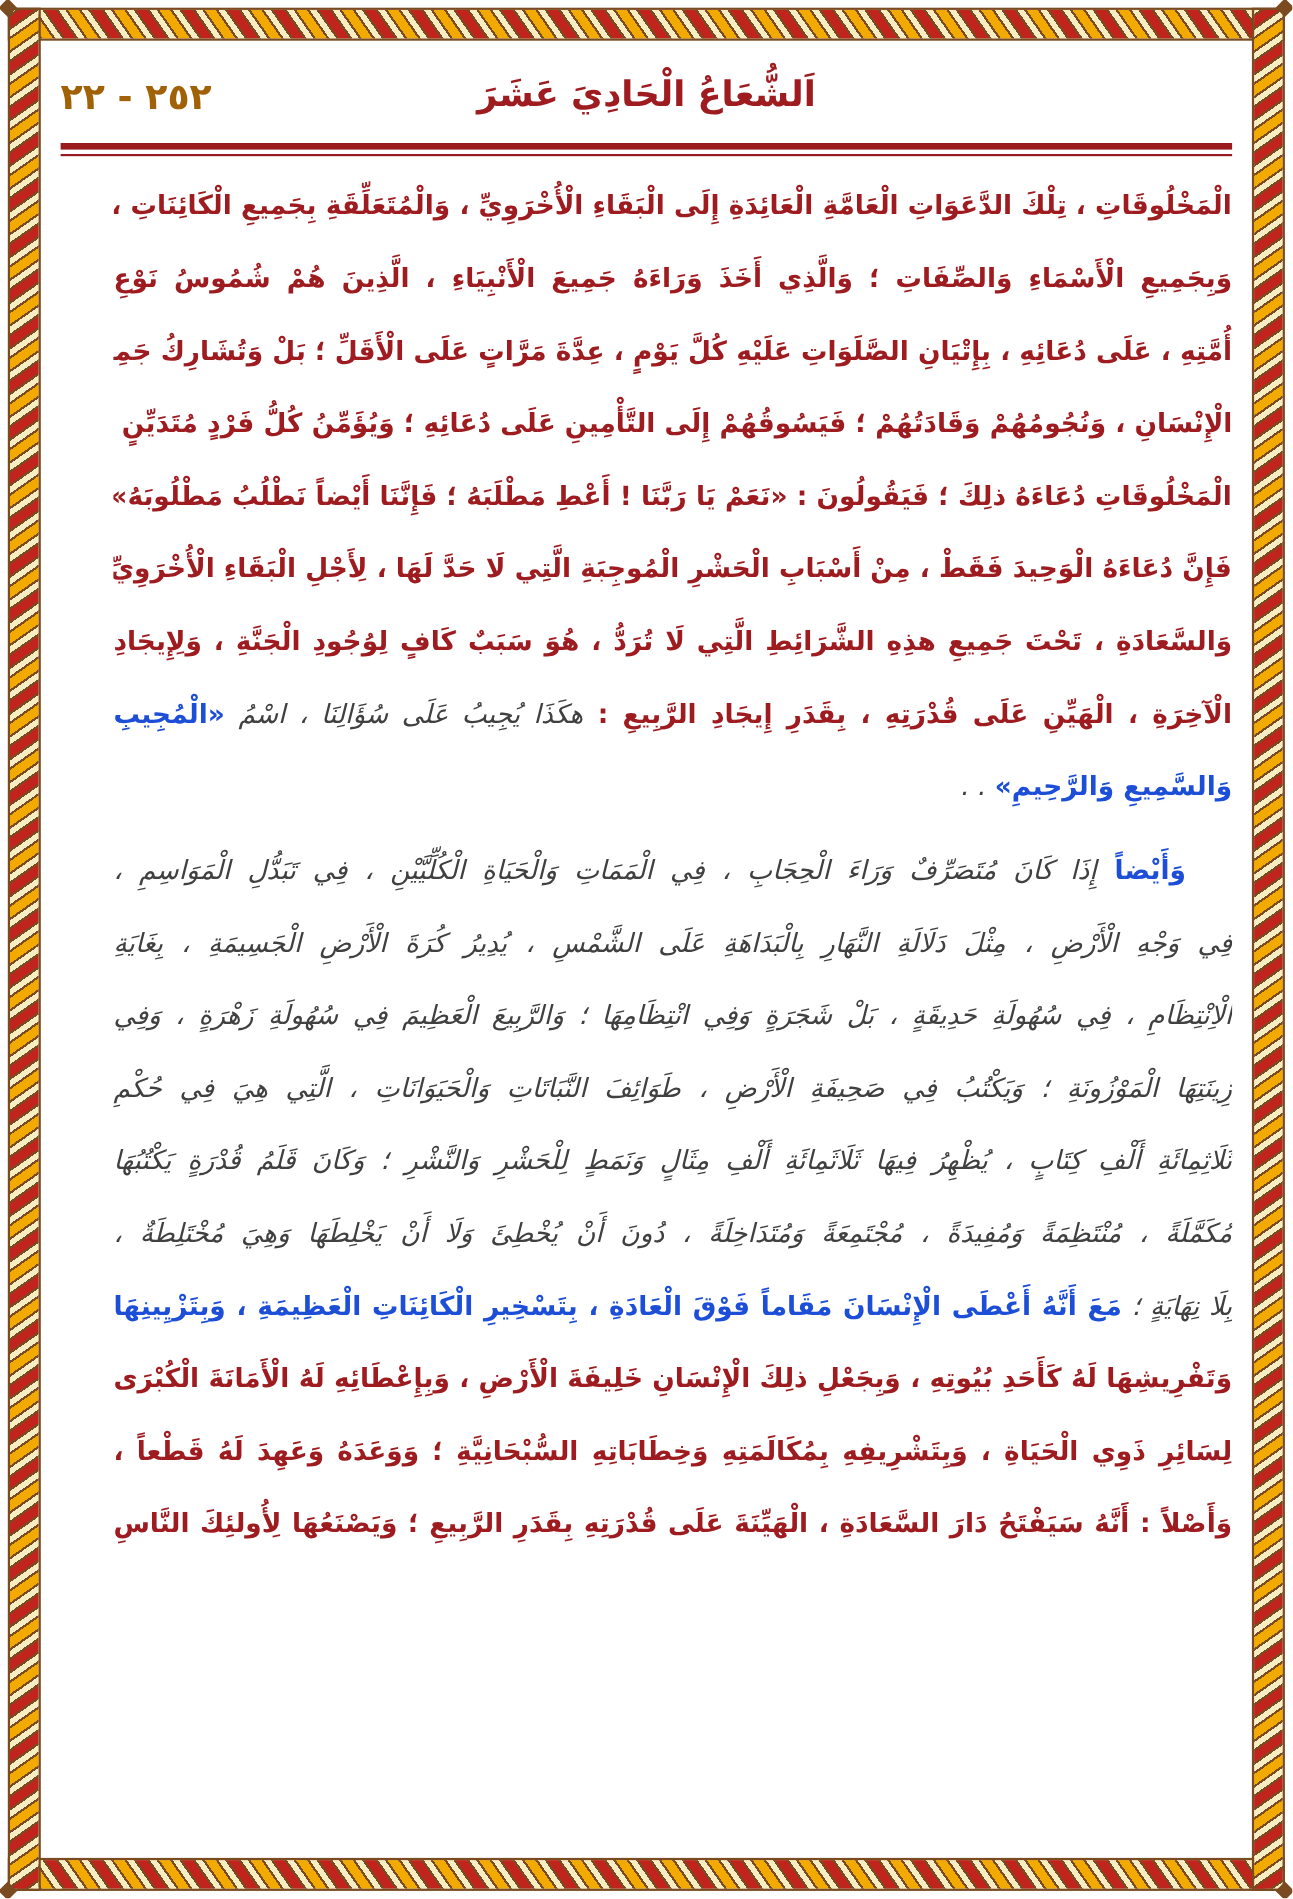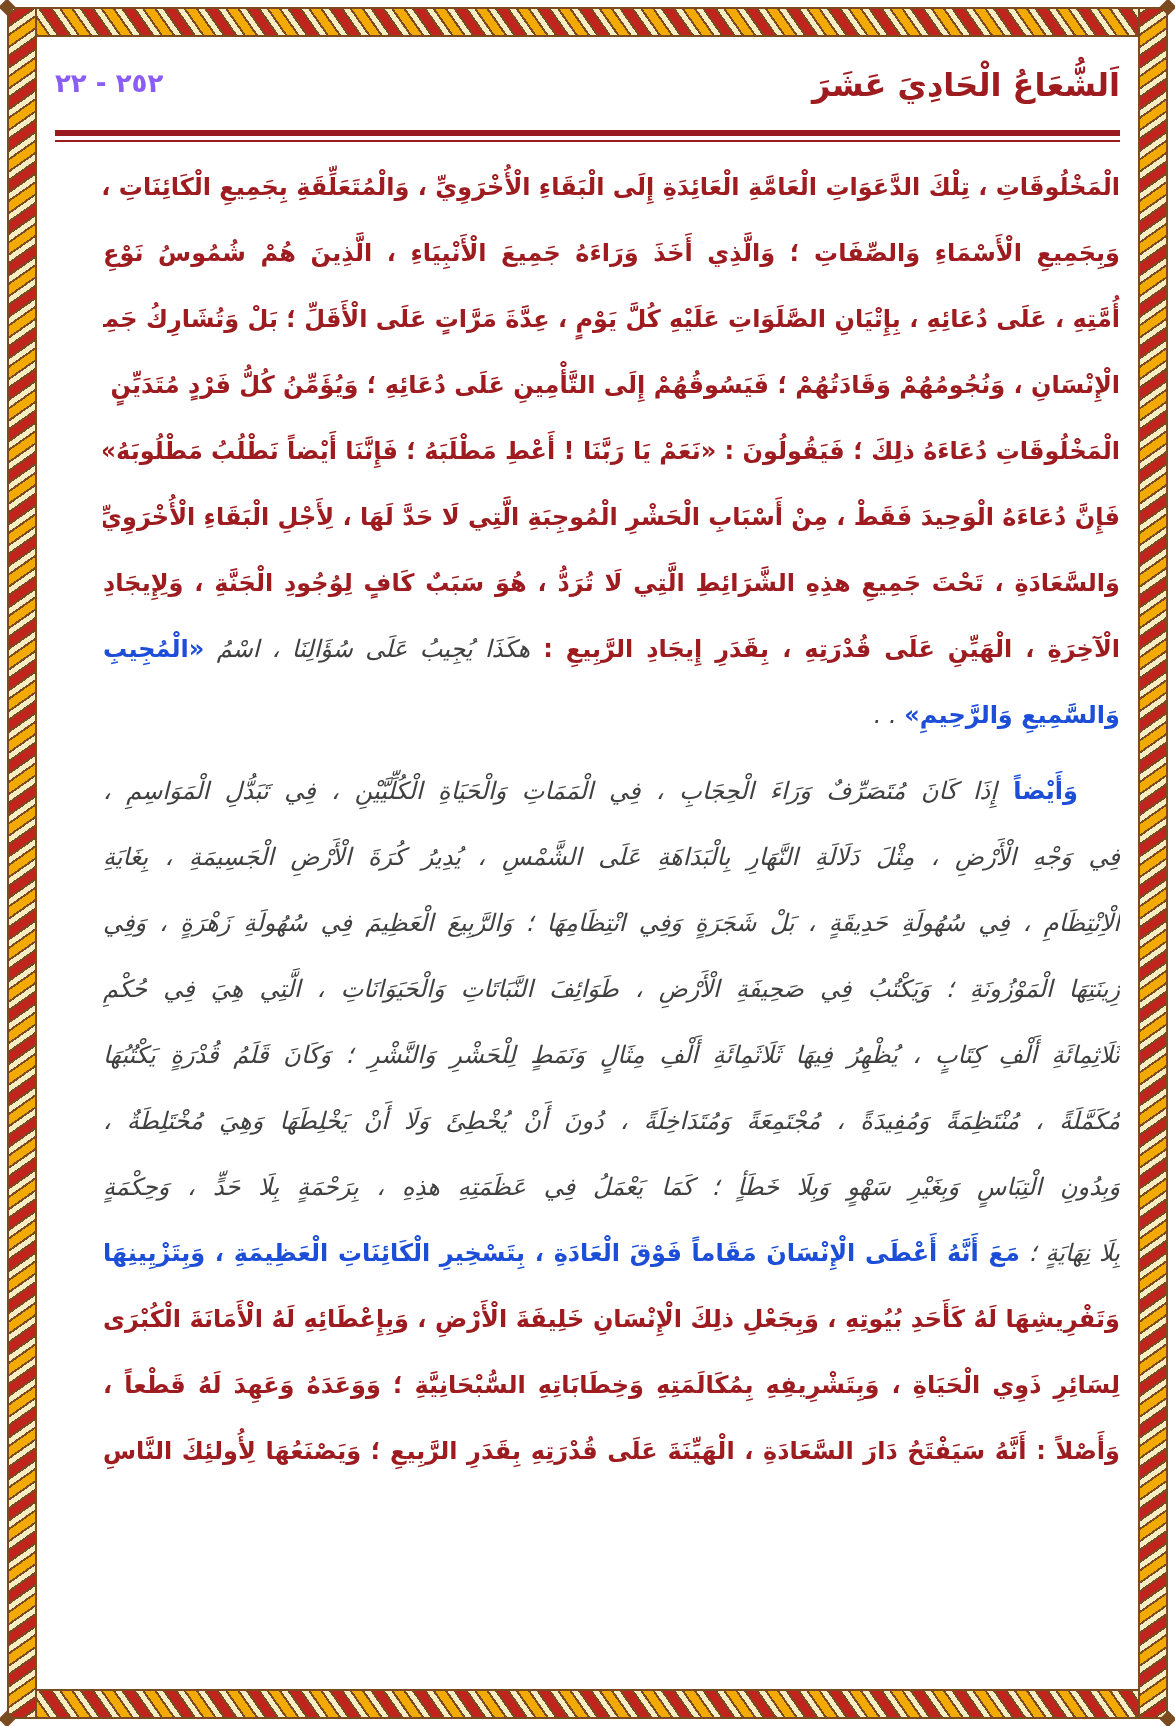--- a/index.html
+++ b/index.html
@@ -45,25 +45,26 @@
   .finial.br{bottom:1px;right:1px;}
 
   
   .content{
     position:absolute;
     left:55px;right:55px;top:52px;bottom:48px;
   }
   .header{position:relative;height:78px;}
   .page-number{
     position:absolute;top:16px;left:0;
-    font-size:26px;font-weight:bold;color:#8b5cf6;
+    font-size:33px;font-weight:bold;color:#a16207;
     letter-spacing:2px;
   }
   .doc-title{
     position:absolute;top:14px;left:0;right:0;
+    text-align:center;
     font-size:32px;font-weight:bold;color:#9e1c20;
   }
   .double-rule{
     height:4px;
     border-top:6px solid #9a1b1e;
     border-bottom:2px solid #9a1b1e;
     margin-bottom:6px;
   }
   .body-text{
     padding-top:6px;
@@ -115,20 +116,19 @@
         <div class="line"><span class="run-r">فَإِنَّ دُعَاءَهُ الْوَحِيدَ فَقَطْ ، مِنْ أَسْبَابِ الْحَشْرِ الْمُوجِبَةِ الَّتِي لَا حَدَّ لَهَا ، لِأَجْلِ الْبَقَاءِ الْأُخْرَوِيِّ</span></div>
         <div class="line"><span class="run-r">وَالسَّعَادَةِ ، تَحْتَ جَمِيعِ هذِهِ الشَّرَائِطِ الَّتِي لَا تُرَدُّ ، هُوَ سَبَبٌ كَافٍ لِوُجُودِ الْجَنَّةِ ، وَلِإِيجَادِ</span></div>
         <div class="line"><span class="run-r">الْآخِرَةِ ، الْهَيِّنِ عَلَى قُدْرَتِهِ ، بِقَدَرِ إِيجَادِ الرَّبِيعِ : </span><span class="run-k">هكَذَا يُجِيبُ عَلَى سُؤَالِنَا ، اسْمُ </span><span class="run-rb">«الْمُجِيبِ</span></div>
         <div class="line end"><span class="run-rb">وَالسَّمِيعِ وَالرَّحِيمِ»</span><span class="run-k"> . .</span></div>
         <div class="line para"><span class="run-rb">وَأَيْضاً </span><span class="run-k">إِذَا كَانَ مُتَصَرِّفٌ وَرَاءَ الْحِجَابِ ، فِي الْمَمَاتِ وَالْحَيَاةِ الْكُلِّيَّيْنِ ، فِي تَبَدُّلِ الْمَوَاسِمِ ،</span></div>
         <div class="line"><span class="run-k">فِي وَجْهِ الْأَرْضِ ، مِثْلَ دَلَالَةِ النَّهَارِ بِالْبَدَاهَةِ عَلَى الشَّمْسِ ، يُدِيرُ كُرَةَ الْأَرْضِ الْجَسِيمَةِ ، بِغَايَةِ</span></div>
         <div class="line"><span class="run-k">الْاِنْتِظَامِ ، فِي سُهُولَةِ حَدِيقَةٍ ، بَلْ شَجَرَةٍ وَفِي انْتِظَامِهَا ؛ وَالرَّبِيعَ الْعَظِيمَ فِي سُهُولَةِ زَهْرَةٍ ، وَفِي</span></div>
         <div class="line"><span class="run-k">زِينَتِهَا الْمَوْزُونَةِ ؛ وَيَكْتُبُ فِي صَحِيفَةِ الْأَرْضِ ، طَوَائِفَ النَّبَاتَاتِ وَالْحَيَوَانَاتِ ، الَّتِي هِيَ فِي حُكْمِ</span></div>
         <div class="line"><span class="run-k">ثَلَاثِمِائَةِ أَلْفِ كِتَابٍ ، يُظْهِرُ فِيهَا ثَلَاثَمِائَةِ أَلْفِ مِثَالٍ وَنَمَطٍ لِلْحَشْرِ وَالنَّشْرِ ؛ وَكَانَ قَلَمُ قُدْرَةٍ يَكْتُبُهَا</span></div>
         <div class="line"><span class="run-k">مُكَمَّلَةً ، مُنْتَظِمَةً وَمُفِيدَةً ، مُجْتَمِعَةً وَمُتَدَاخِلَةً ، دُونَ أَنْ يُخْطِئَ وَلَا أَنْ يَخْلِطَهَا وَهِيَ مُخْتَلِطَةٌ ،</span></div>
-        <div class="line"><span class="run-k">وَبِدُونِ الْتِبَاسٍ وَبِغَيْرِ سَهْوٍ وَبِلَا خَطَأٍ ؛ كَمَا يَعْمَلُ فِي عَظَمَتِهِ هذِهِ ، بِرَحْمَةٍ بِلَا حَدٍّ ، وَحِكْمَةٍ</span></div>
         <div class="line"><span class="run-k">بِلَا نِهَايَةٍ ؛ </span><span class="run-rb">مَعَ أَنَّهُ أَعْطَى الْإِنْسَانَ مَقَاماً فَوْقَ الْعَادَةِ ، بِتَسْخِيرِ الْكَائِنَاتِ الْعَظِيمَةِ ، وَبِتَزْيِينِهَا</span></div>
         <div class="line"><span class="run-r">وَتَفْرِيشِهَا لَهُ كَأَحَدِ بُيُوتِهِ ، وَبِجَعْلِ ذلِكَ الْإِنْسَانِ خَلِيفَةَ الْأَرْضِ ، وَبِإِعْطَائِهِ لَهُ الْأَمَانَةَ الْكُبْرَى</span></div>
         <div class="line"><span class="run-r">لِسَائِرِ ذَوِي الْحَيَاةِ ، وَبِتَشْرِيفِهِ بِمُكَالَمَتِهِ وَخِطَابَاتِهِ السُّبْحَانِيَّةِ ؛ وَوَعَدَهُ وَعَهِدَ لَهُ قَطْعاً ،</span></div>
         <div class="line"><span class="run-r">وَأَصْلاً : أَنَّهُ سَيَفْتَحُ دَارَ السَّعَادَةِ ، الْهَيِّنَةَ عَلَى قُدْرَتِهِ بِقَدَرِ الرَّبِيعِ ؛ وَيَصْنَعُهَا لِأُولئِكَ النَّاسِ</span></div>
       </div>
   </div>
 </div>
 
 </body></html>

